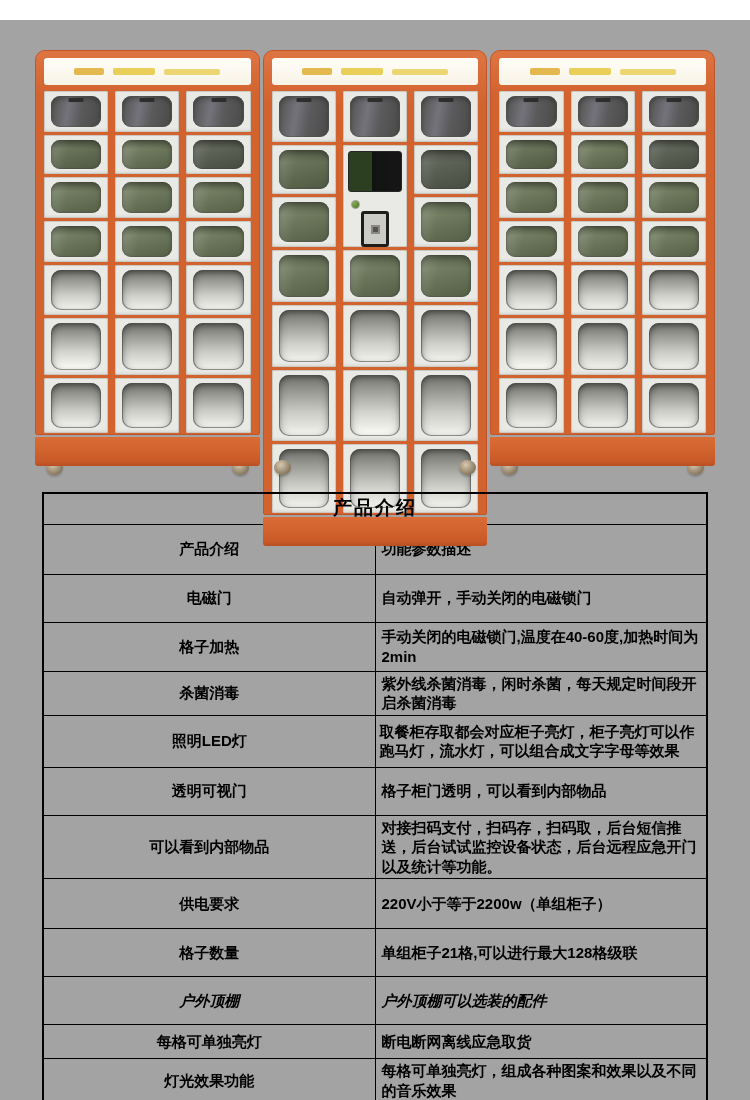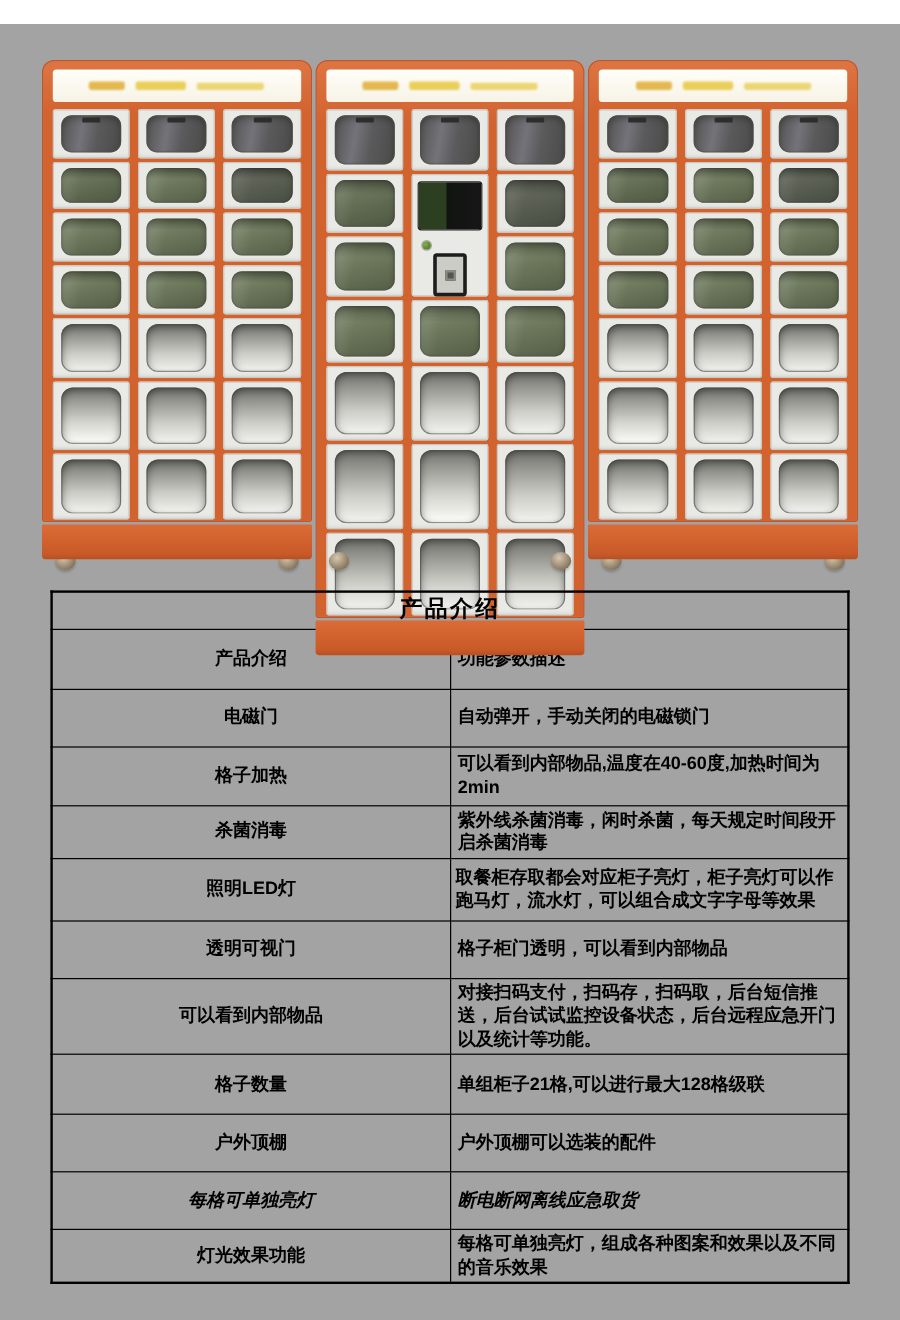--- a/index.html
+++ b/index.html
@@ -334,37 +334,41 @@
     <tr>
           <td class="c1">产品介绍</td>
           <td class="c2">功能参数描述</td>
         </tr>
         <tr>
           <td class="c1">电磁门</td>
           <td class="c2">自动弹开，手动关闭的电磁锁门</td>
         </tr>
         <tr>
           <td class="c1">格子加热</td>
-          <td class="c2">可以看到内部物品,温度在40-60度,加热时间为2min</td>
+          <td class="c2">手动关闭的电磁锁门,温度在40-60度,加热时间为2min</td>
         </tr>
         <tr>
           <td class="c1">杀菌消毒</td>
           <td class="c2">紫外线杀菌消毒，闲时杀菌，每天规定时间段开启杀菌消毒</td>
         </tr>
         <tr>
           <td class="c1">照明LED灯</td>
           <td class="c2 ctr">取餐柜存取都会对应柜子亮灯，柜子亮灯可以作跑马灯，流水灯，可以组合成文字字母等效果</td>
         </tr>
         <tr>
           <td class="c1">透明可视门</td>
           <td class="c2">格子柜门透明，可以看到内部物品</td>
         </tr>
         <tr>
           <td class="c1">可以看到内部物品</td>
           <td class="c2">对接扫码支付，扫码存，扫码取，后台短信推送，后台试试监控设备状态，后台远程应急开门以及统计等功能。</td>
+        </tr>
+        <tr>
+          <td class="c1">供电要求</td>
+          <td class="c2">220V小于等于2200w（单组柜子）</td>
         </tr>
         <tr>
           <td class="c1">格子数量</td>
           <td class="c2">单组柜子21格,可以进行最大128格级联</td>
         </tr>
         <tr>
           <td class="c1">户外顶棚</td>
           <td class="c2">户外顶棚可以选装的配件</td>
         </tr>
         <tr>

